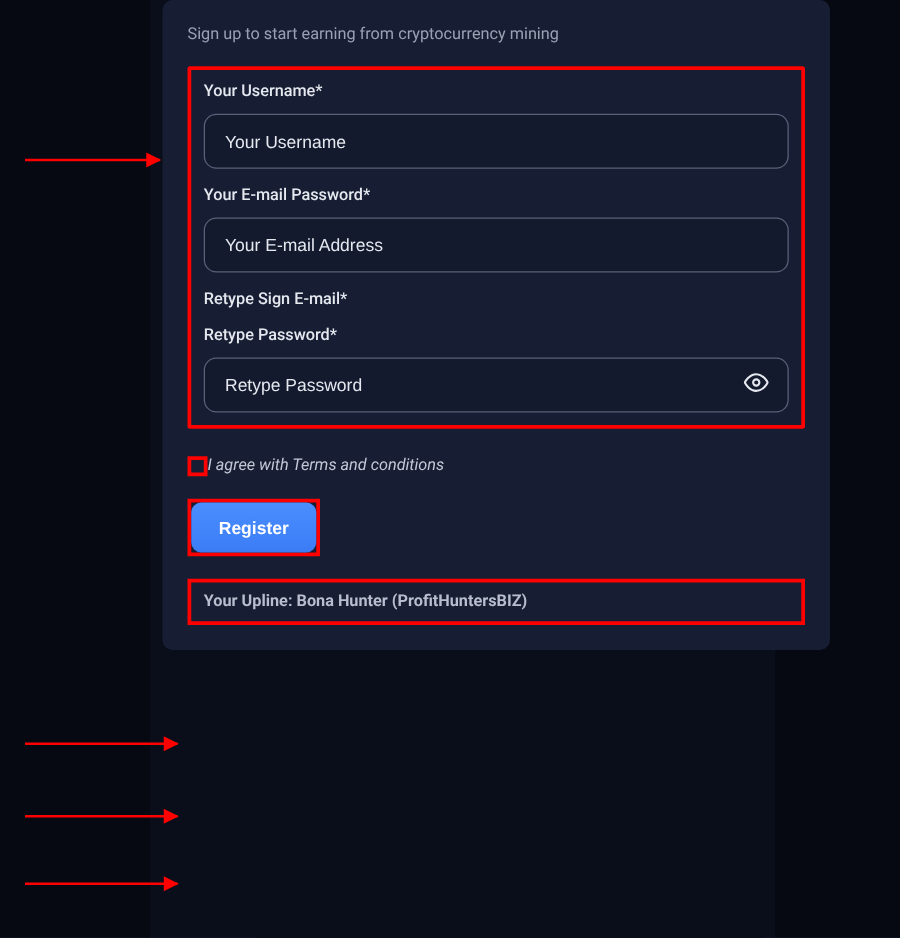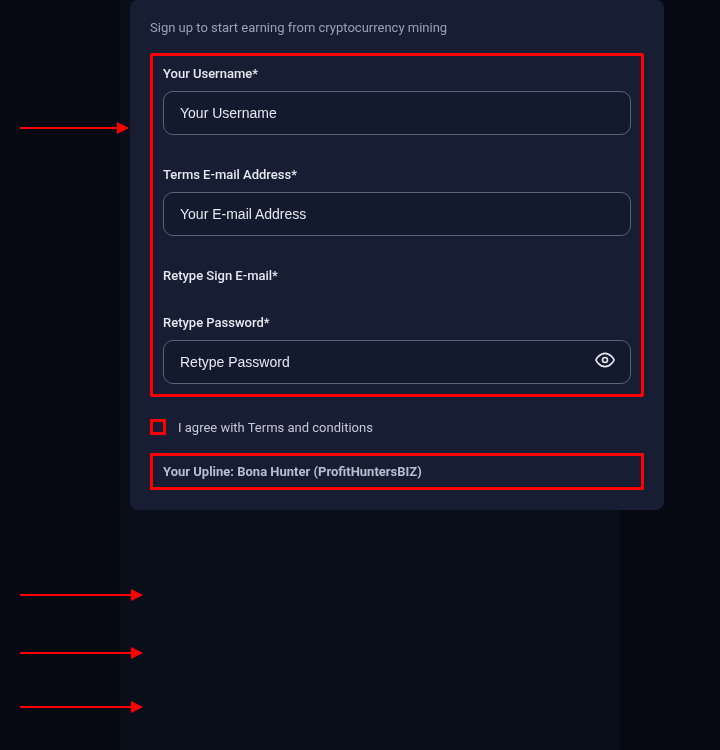--- a/index.html
+++ b/index.html
@@ -34,21 +34,21 @@
       font-size: 13px;
       margin-bottom: 18px;
       margin-top: 0;
     }
     .fields-block {
       border: 3px solid #ff0000;
       padding: 10px 10px 10px 10px;
       border-radius: 2px;
     }
     .field-group {
-      margin-bottom: 32px;
+      margin-bottom: 14px;
     }
     .field-group:last-child {
       margin-bottom: 0;
     }
     .field-label {
       color: #e5e8ef;
       font-size: 13px;
       font-weight: 500;
       display: block;
       margin-bottom: 10px;
@@ -72,23 +72,23 @@
     .eye-icon {
       position: absolute;
       right: 16px;
       top: 50%;
       transform: translateY(-50%);
       cursor: pointer;
       color: #e5e8ef;
     }
     .checkbox-row {
       display: flex;
-      align-items: flex-end;
+      align-items: flex-start;
       margin-top: 22px;
-      gap: 12px;
+      font-style: italic;
     }
     .checkbox-box {
       width: 16px;
       height: 16px;
       border: 3px solid #ff0000;
       background: transparent;
       cursor: pointer;
     }
     .checkbox-label {
       color: #c3c8d6;
@@ -167,21 +167,21 @@
 
     <div class="fields-block">
       <div class="field-group">
         <label class="field-label">Your Username*</label>
         <div class="input-wrapper">
           <input type="text" class="text-input" placeholder="Your Username" style="">
         </div>
       </div>
 
       <div class="field-group">
-        <label class="field-label">Terms E-mail Address*</label>
+        <label class="field-label">Your E-mail Password*</label>
         <div class="input-wrapper">
           <input type="text" class="text-input" placeholder="Your E-mail Address" style="">
         </div>
       </div>
 
       <div class="field-group">
         <label class="field-label">Retype Sign E-mail*</label>
       </div>
 
 
@@ -197,20 +197,23 @@
           </span>
         </div>
       </div>
     </div>
 
     <div class="checkbox-row">
       <div class="checkbox-box"></div>
       <span class="checkbox-label">I agree with Terms and conditions</span>
     </div>
 
+    <div class="register-btn-wrap">
+      <button class="register-btn">Register</button>
+    </div>
 
     <div class="upline-box">Your Upline: Bona Hunter (ProfitHuntersBIZ)</div>
   </div>
 
   <div class="arrow arrow1"></div>
   <div class="arrow arrow2"></div>
   <div class="arrow arrow3"></div>
   <div class="arrow arrow4"></div>
 </div>
 

